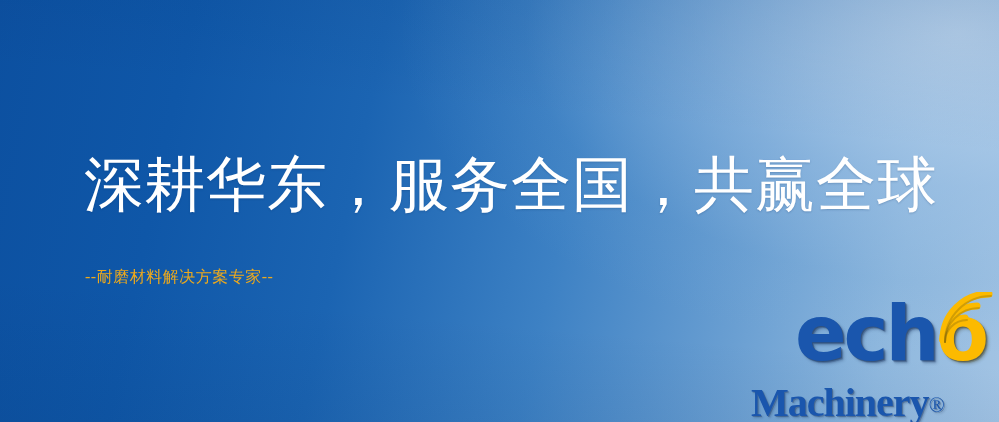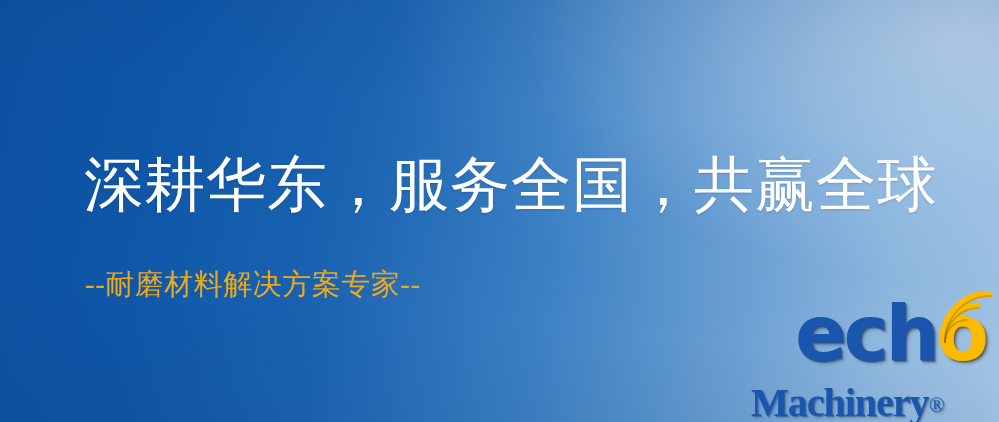--- a/index.html
+++ b/index.html
@@ -61,21 +61,21 @@
     white-space: nowrap;
     text-shadow: 0 1px 2px rgba(10, 45, 95, 0.22);
   }
 
   
   .subtitle {
     position: absolute;
     left: 85px;
     top: 267px;
     font-family: "Liberation Serif", "DejaVu Serif", serif;
-    font-size: 29px;
+    font-size: 16px;
     line-height: 1.2;
     color: #eda91c;
     letter-spacing: 0.5px;
     white-space: nowrap;
   }
 
   
   .logo {
     position: absolute;
     left: 745px;

